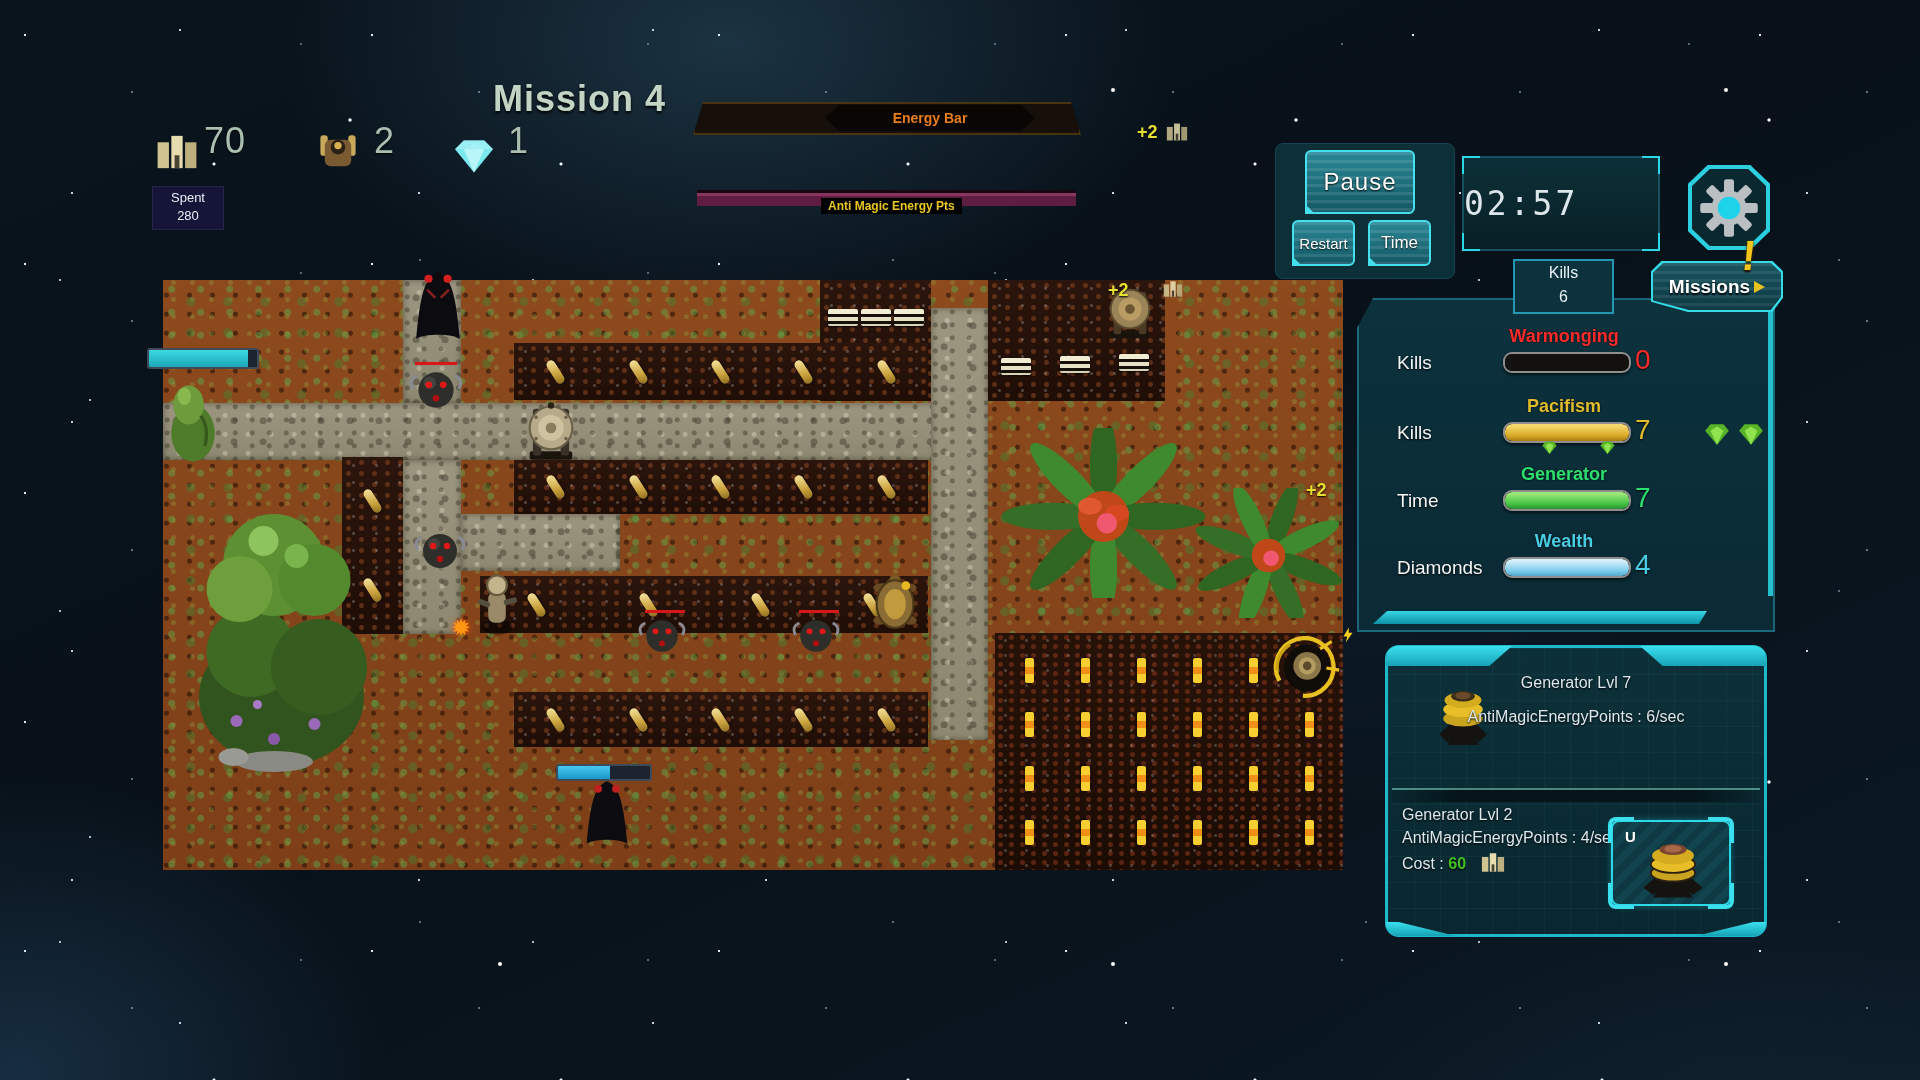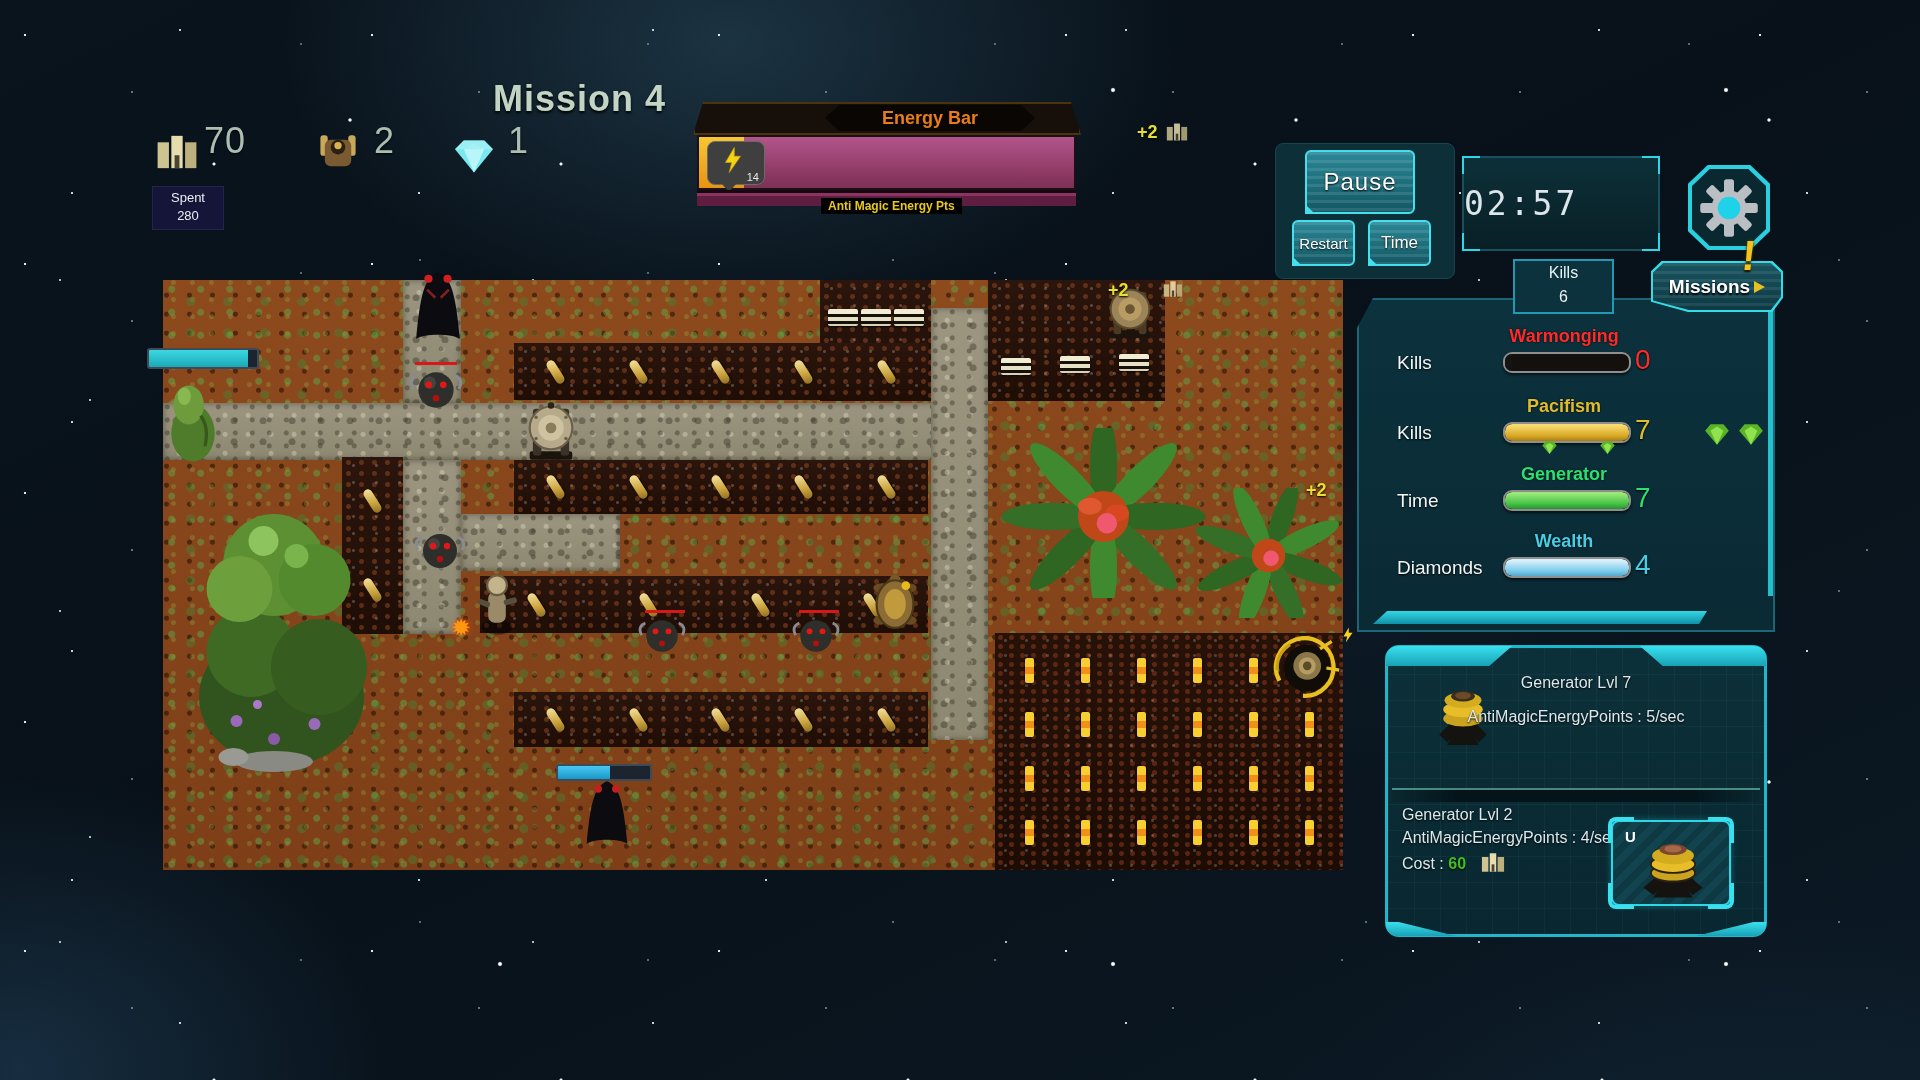--- a/index.html
+++ b/index.html
@@ -32,21 +32,21 @@
   .res-value{color:#aabfb2;font-size:36px;letter-spacing:1px;text-shadow:0 1px 2px #000;}
   #mission-title{left:493px;top:78px;color:#c2d4c4;font-size:36px;font-weight:bold;letter-spacing:1px;text-shadow:0 2px 3px #000;}
   #spent-badge{left:152px;top:186px;width:70px;height:40px;background:#15153a;border:1px solid #24244e;
     color:#e8eef2;font-size:13px;text-align:center;line-height:18px;padding-top:2px;}
   
   #energy{left:693px;top:102px;width:388px;height:118px;}
   #energy-cap{left:0;top:0;width:388px;height:33px;background:#17100a;border:2px solid #4a3410;
     clip-path:polygon(10px 0,378px 0,388px 100%,0 100%);box-sizing:border-box;}
   #energy-cap-plate{left:132px;top:3px;width:210px;height:26px;background:#0a0603;
     clip-path:polygon(14px 0,196px 0,210px 13px,196px 26px,14px 26px,0 13px);
-    color:#e87d1a;font-size:18px;font-weight:bold;text-align:center;line-height:26px;}
+    color:#e87d1a;font-size:14px;font-weight:bold;text-align:center;line-height:26px;}
   #energy-body{left:4px;top:33px;width:379px;height:55px;background:linear-gradient(#b2558a,#8e3a64 70%,#7c3156);
     border:2px solid #1a1016;box-sizing:border-box;}
   #energy-fill{left:0;top:0;width:12%;height:100%;background:linear-gradient(#f8c733,#e89310);}
   #energy-tip{left:8px;top:4px;width:56px;height:42px;background:#3f3f3f;border:1px solid #6a6a6a;border-radius:8px;}
   #energy-tip .bolt{position:absolute;left:10px;top:3px;}
   #energy-tip .tipval{position:absolute;right:5px;bottom:1px;color:#e8e8e8;font-size:11px;}
   #energy-tip-arrow{left:22px;top:46px;width:0;height:0;border-left:8px solid transparent;border-right:8px solid transparent;border-top:9px solid #3f3f3f;}
   #energy-strip{left:4px;top:88px;width:379px;height:13px;background:#5f1d42;border-top:3px solid #180610;
     box-shadow:inset 0 3px 0 #8a3560;}
   #energy-caption{left:128px;top:96px;background:#000;color:#e8c820;font-size:12px;font-weight:bold;padding:1px 7px;}
@@ -215,32 +215,20 @@
   <div class="abs" id="spent-badge">
     <div>Spent</div>
     <div>280</div>
   </div>
 
   <div class="abs" id="mission-title">Mission 4</div>
 
   <div class="abs" id="energy">
     <div class="abs" id="energy-cap"></div>
     <div class="abs" id="energy-cap-plate">Energy Bar</div>
-    <div class="abs" id="energy-body">
-      <div class="abs" id="energy-fill"></div>
-      <div class="abs" id="energy-tip">
-        <span class="bolt">
-          <svg viewBox="0 0 24 24" width="30" height="30">
-              <path d="M13 2 L6 14 h5 l-2 8 L18 9 h-5 z" fill="#f4d414" stroke="#caa50a" stroke-width="0.6"></path>
-            </svg>
-        </span>
-        <span class="tipval">14</span>
-      </div>
-      <div class="abs" id="energy-tip-arrow"></div>
-    </div>
     <div class="abs" id="energy-strip"></div>
     <div class="abs" id="energy-caption">Anti Magic Energy Pts</div>
   </div>
 
   <div class="abs bonus-label" style="left:1137px;top:122px;">+2</div>
   <div class="abs" style="left:1166px;top:122px;width:22px;height:20px;opacity:.85;">
     <svg viewBox="0 0 26 22" width="22" height="20">
       <rect x="1" y="5" width="7" height="16" fill="#cfc391"></rect>
         <rect x="9.5" y="1" width="7" height="20" fill="#e6dcae"></rect>
       <rect x="18" y="5" width="7" height="16" fill="#bdb07e"></rect>
@@ -381,21 +369,21 @@
         <path d="M4 38 L16 26 L22 30 L10 44 Z" fill="#15130f"></path>
         <path d="M40 38 L28 26 L22 30 L34 44 Z" fill="#15130f"></path>
         <ellipse cx="22" cy="26" rx="15" ry="6" fill="#caa41e"></ellipse>
         <ellipse cx="22" cy="19" rx="15" ry="6" fill="#e8be28"></ellipse>
         <ellipse cx="22" cy="12" rx="14" ry="6" fill="#d4ac20"></ellipse>
         <ellipse cx="22" cy="9" rx="9" ry="4" fill="#3a2e18"></ellipse>
         <ellipse cx="22" cy="8.5" rx="6" ry="2.8" fill="#6a4a2a"></ellipse>
       </svg>
     </div>
     <div class="abs gen-text" style="left:0;top:26px;width:100%;text-align:center;">Generator Lvl 7</div>
-    <div class="abs gen-text" style="left:0;top:60px;width:100%;text-align:center;">AntiMagicEnergyPoints : 5/sec</div>
+    <div class="abs gen-text" style="left:0;top:60px;width:100%;text-align:center;">AntiMagicEnergyPoints : 6/sec</div>
 
     <div id="gen-divider"></div>
 
     <div class="abs gen-text" style="left:14px;top:158px;">Generator Lvl 2</div>
     <div class="abs gen-text" style="left:14px;top:181px;">AntiMagicEnergyPoints : 4/sec</div>
     <div class="abs gen-text" style="left:14px;top:204px;">
       <span>Cost :</span>
       <span class="cost-green">60</span>
       <span style="display:inline-block;vertical-align:-4px;margin-left:10px;">
         <svg viewBox="0 0 26 22" width="24" height="21">

